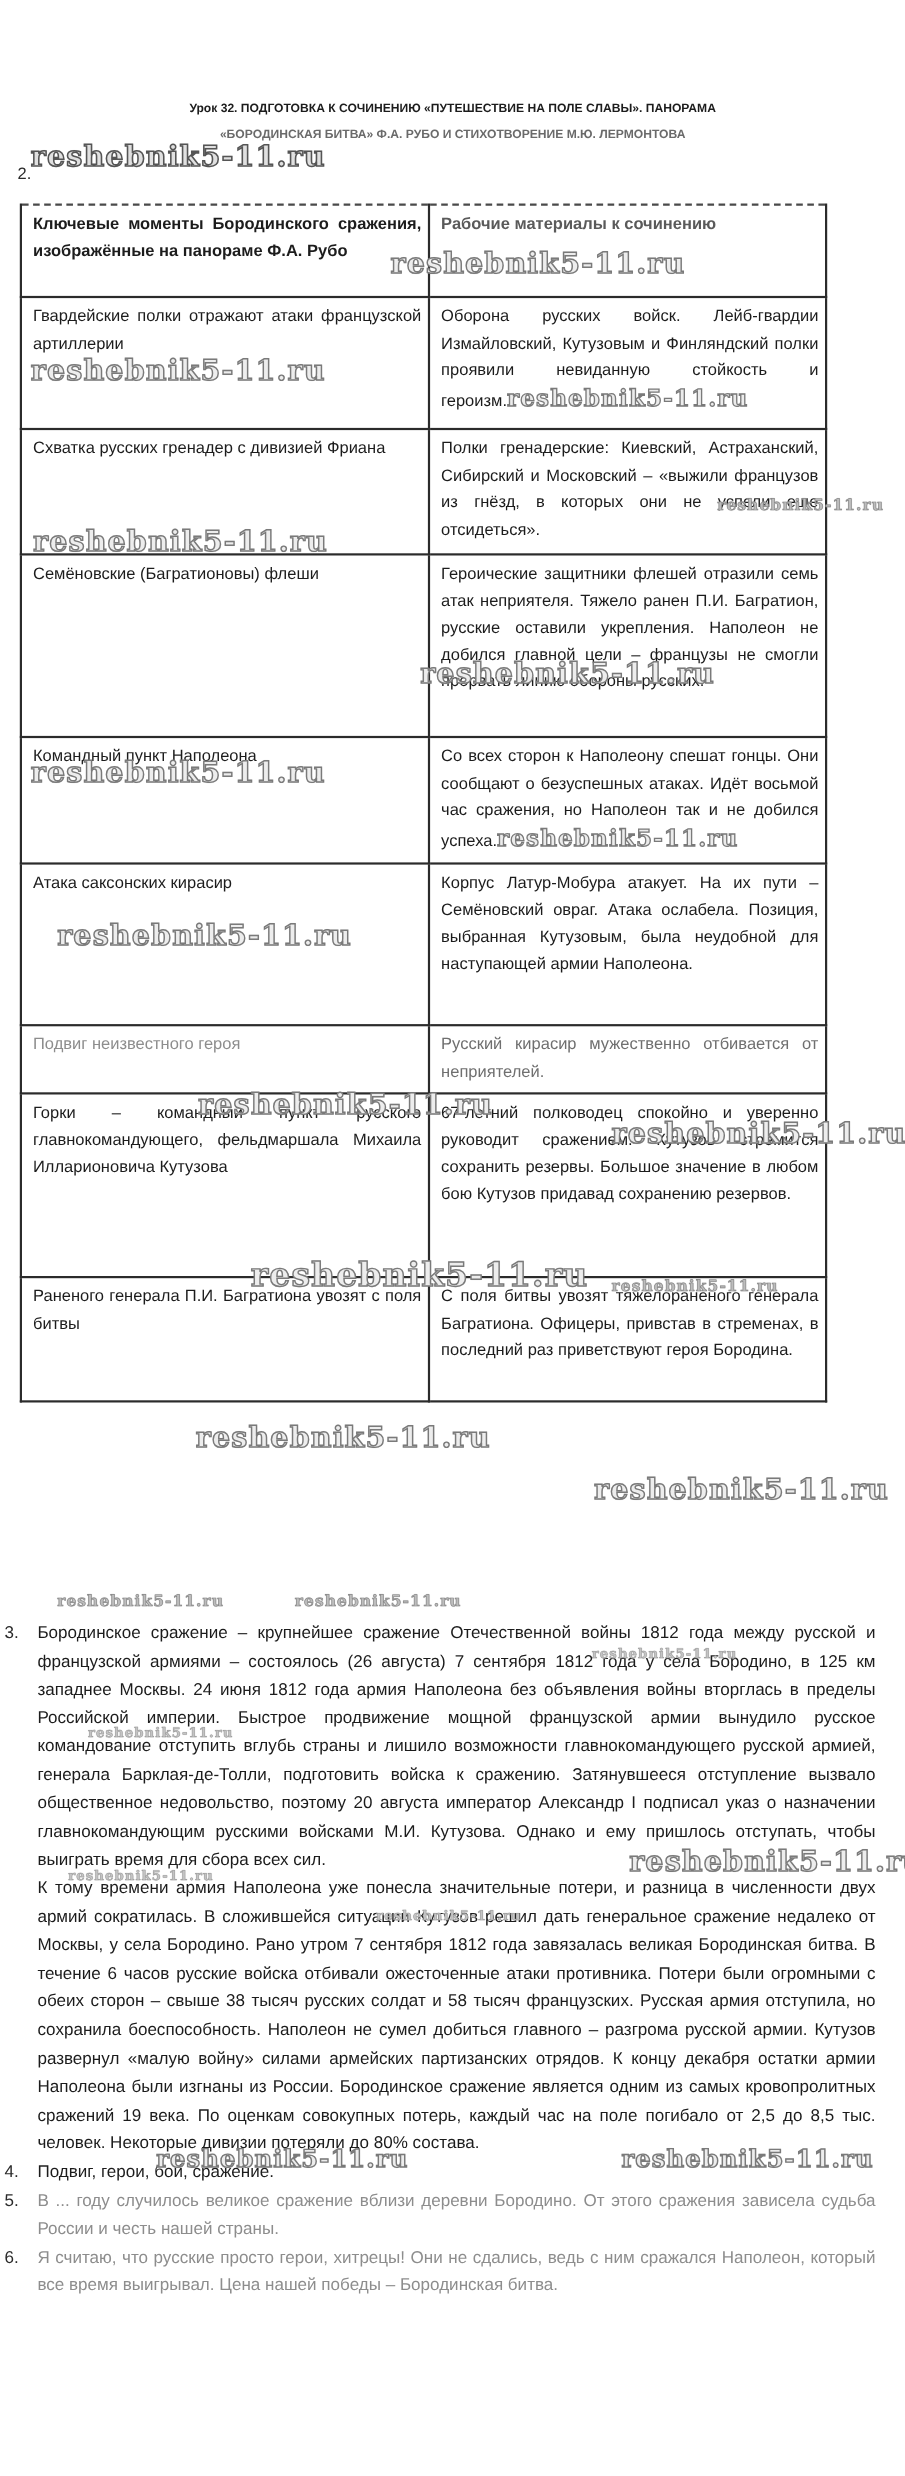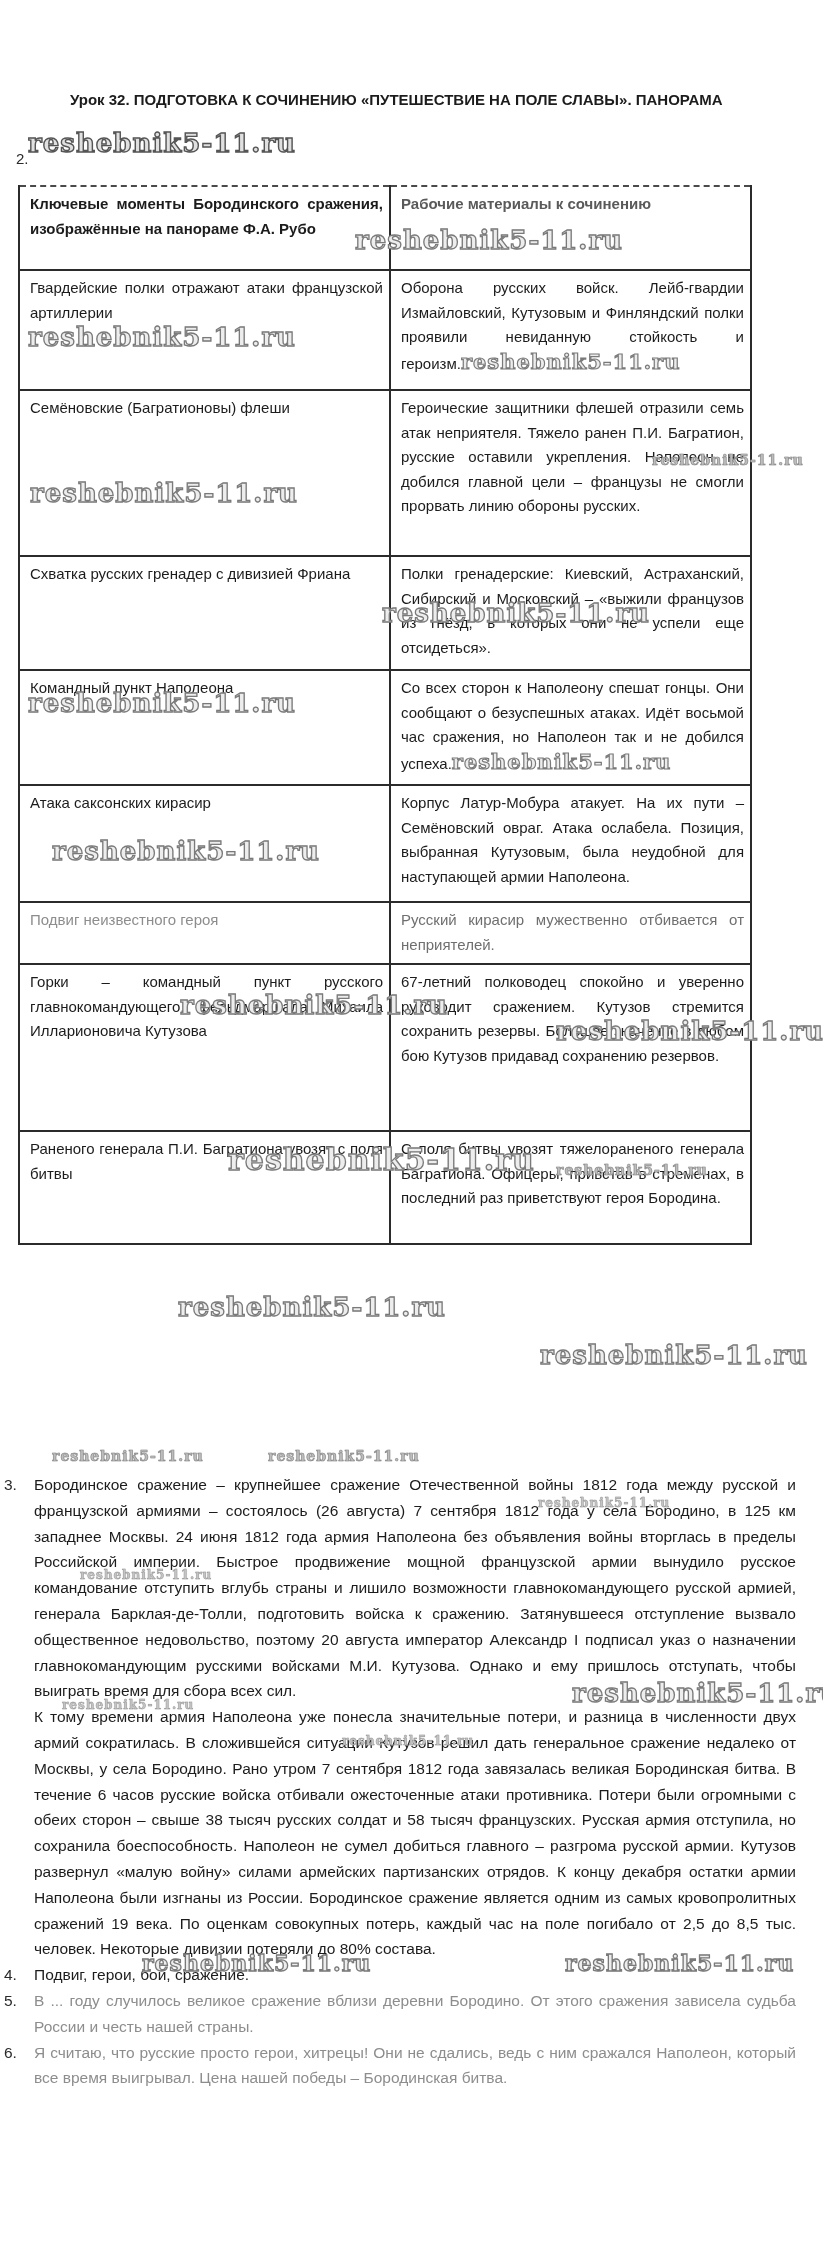--- a/index.html
+++ b/index.html
@@ -6,21 +6,21 @@
   .page{
     position:relative;
     width:823px;height:2251px;
     background:#ffffff;
     font-family:"Liberation Sans", sans-serif;
     color:#1c1c1c;
     overflow:hidden;
   }
   .title{
     position:absolute;top:88px;left:70px;width:683px;
-    font-weight:bold;font-size:15px;line-height:23px;
+    text-align:center;font-weight:bold;font-size:11px;line-height:23px;
   }
   .title .l2{color:#6a6a6a;}
   .lesson-num{
     position:absolute;top:150px;left:16px;font-size:15px;color:#2a2a2a;
   }
   
   table.panorama{
     position:absolute;top:185px;left:18px;
     width:732px;border-collapse:collapse;table-layout:fixed;
     background:#fff;
@@ -77,51 +77,52 @@
   }
   .item-text p{margin:0;}
 </style>
 </head>
 <body>
 
 <div class="page">
 
   <div class="title">
     <div class="l1">Урок 32. ПОДГОТОВКА К СОЧИНЕНИЮ «ПУТЕШЕСТВИЕ НА ПОЛЕ СЛАВЫ». ПАНОРАМА</div>
+    <div class="l2">«БОРОДИНСКАЯ БИТВА» Ф.А. РУБО И СТИХОТВОРЕНИЕ М.Ю. ЛЕРМОНТОВА</div>
   </div>
 
   <div class="lesson-num">2.</div>
 
   <table class="panorama">
     <colgroup>
         <col class="c1">
         <col class="c2">
       </colgroup>
     <tbody>
         <tr class="hdr dashed-top" style="height:84px;">
       <td class="kcell">Ключевые моменты Бородинского сражения, изображённые на панораме Ф.А. Рубо</td>
       <td class="mcell">Рабочие материалы к сочинению</td>
     </tr>
     <tr style="height:120px;">
       <td>Гвардейские полки отражают атаки французской артиллерии</td>
       <td><span>Оборона русских войск. Лейб-гвардии Измайловский, Кутузовым и Финляндский полки проявили невиданную стойкость и героизм.</span><span class="wm-inline">reshebnik5-11.ru</span></td>
     </tr>
+    <tr style="height:114px;">
+      <td>Схватка русских гренадер с дивизией Фриана</td>
+      <td>Полки гренадерские: Киевский, Астраханский, Сибирский и Московский – «выжили французов из гнёзд, в которых они не успели еще отсидеться».</td>
+    </tr>
     <tr style="height:166px;">
       <td>Семёновские (Багратионовы) флеши</td>
       <td>Героические защитники флешей отразили семь атак неприятеля. Тяжело ранен П.И. Багратион, русские оставили укрепления. Наполеон не добился главной цели – французы не смогли прорвать линию обороны русских.</td>
-    </tr>
-    <tr style="height:114px;">
-      <td>Схватка русских гренадер с дивизией Фриана</td>
-      <td>Полки гренадерские: Киевский, Астраханский, Сибирский и Московский – «выжили французов из гнёзд, в которых они не успели еще отсидеться».</td>
     </tr>
     <tr style="height:115px;">
       <td>Командный пункт Наполеона</td>
       <td><span>Со всех сторон к Наполеону спешат гонцы. Они сообщают о безуспешных атаках. Идёт восьмой час сражения, но Наполеон так и не добился успеха.</span><span class="wm-inline">reshebnik5-11.ru</span></td>
     </tr>
-    <tr style="height:117px;">
+    <tr style="height:147px;">
       <td>Атака саксонских кирасир</td>
       <td>Корпус Латур-Мобура атакует. На их пути – Семёновский овраг. Атака ослабела. Позиция, выбранная Кутузовым, была неудобной для наступающей армии Наполеона.</td>
     </tr>
     <tr class="dashed-top" style="height:48px;">
       <td class="faded">Подвиг неизвестного героя</td>
       <td class="semi-faded">Русский кирасир мужественно отбивается от неприятелей.</td>
     </tr>
     <tr style="height:167px;">
       <td>Горки – командный пункт русского главнокомандующего, фельдмаршала Михаила Илларионовича Кутузова</td>
       <td>67-летний полководец спокойно и уверенно руководит сражением. Кутузов стремится сохранить резервы. Большое значение в любом бою Кутузов придавад сохранению резервов.</td>

